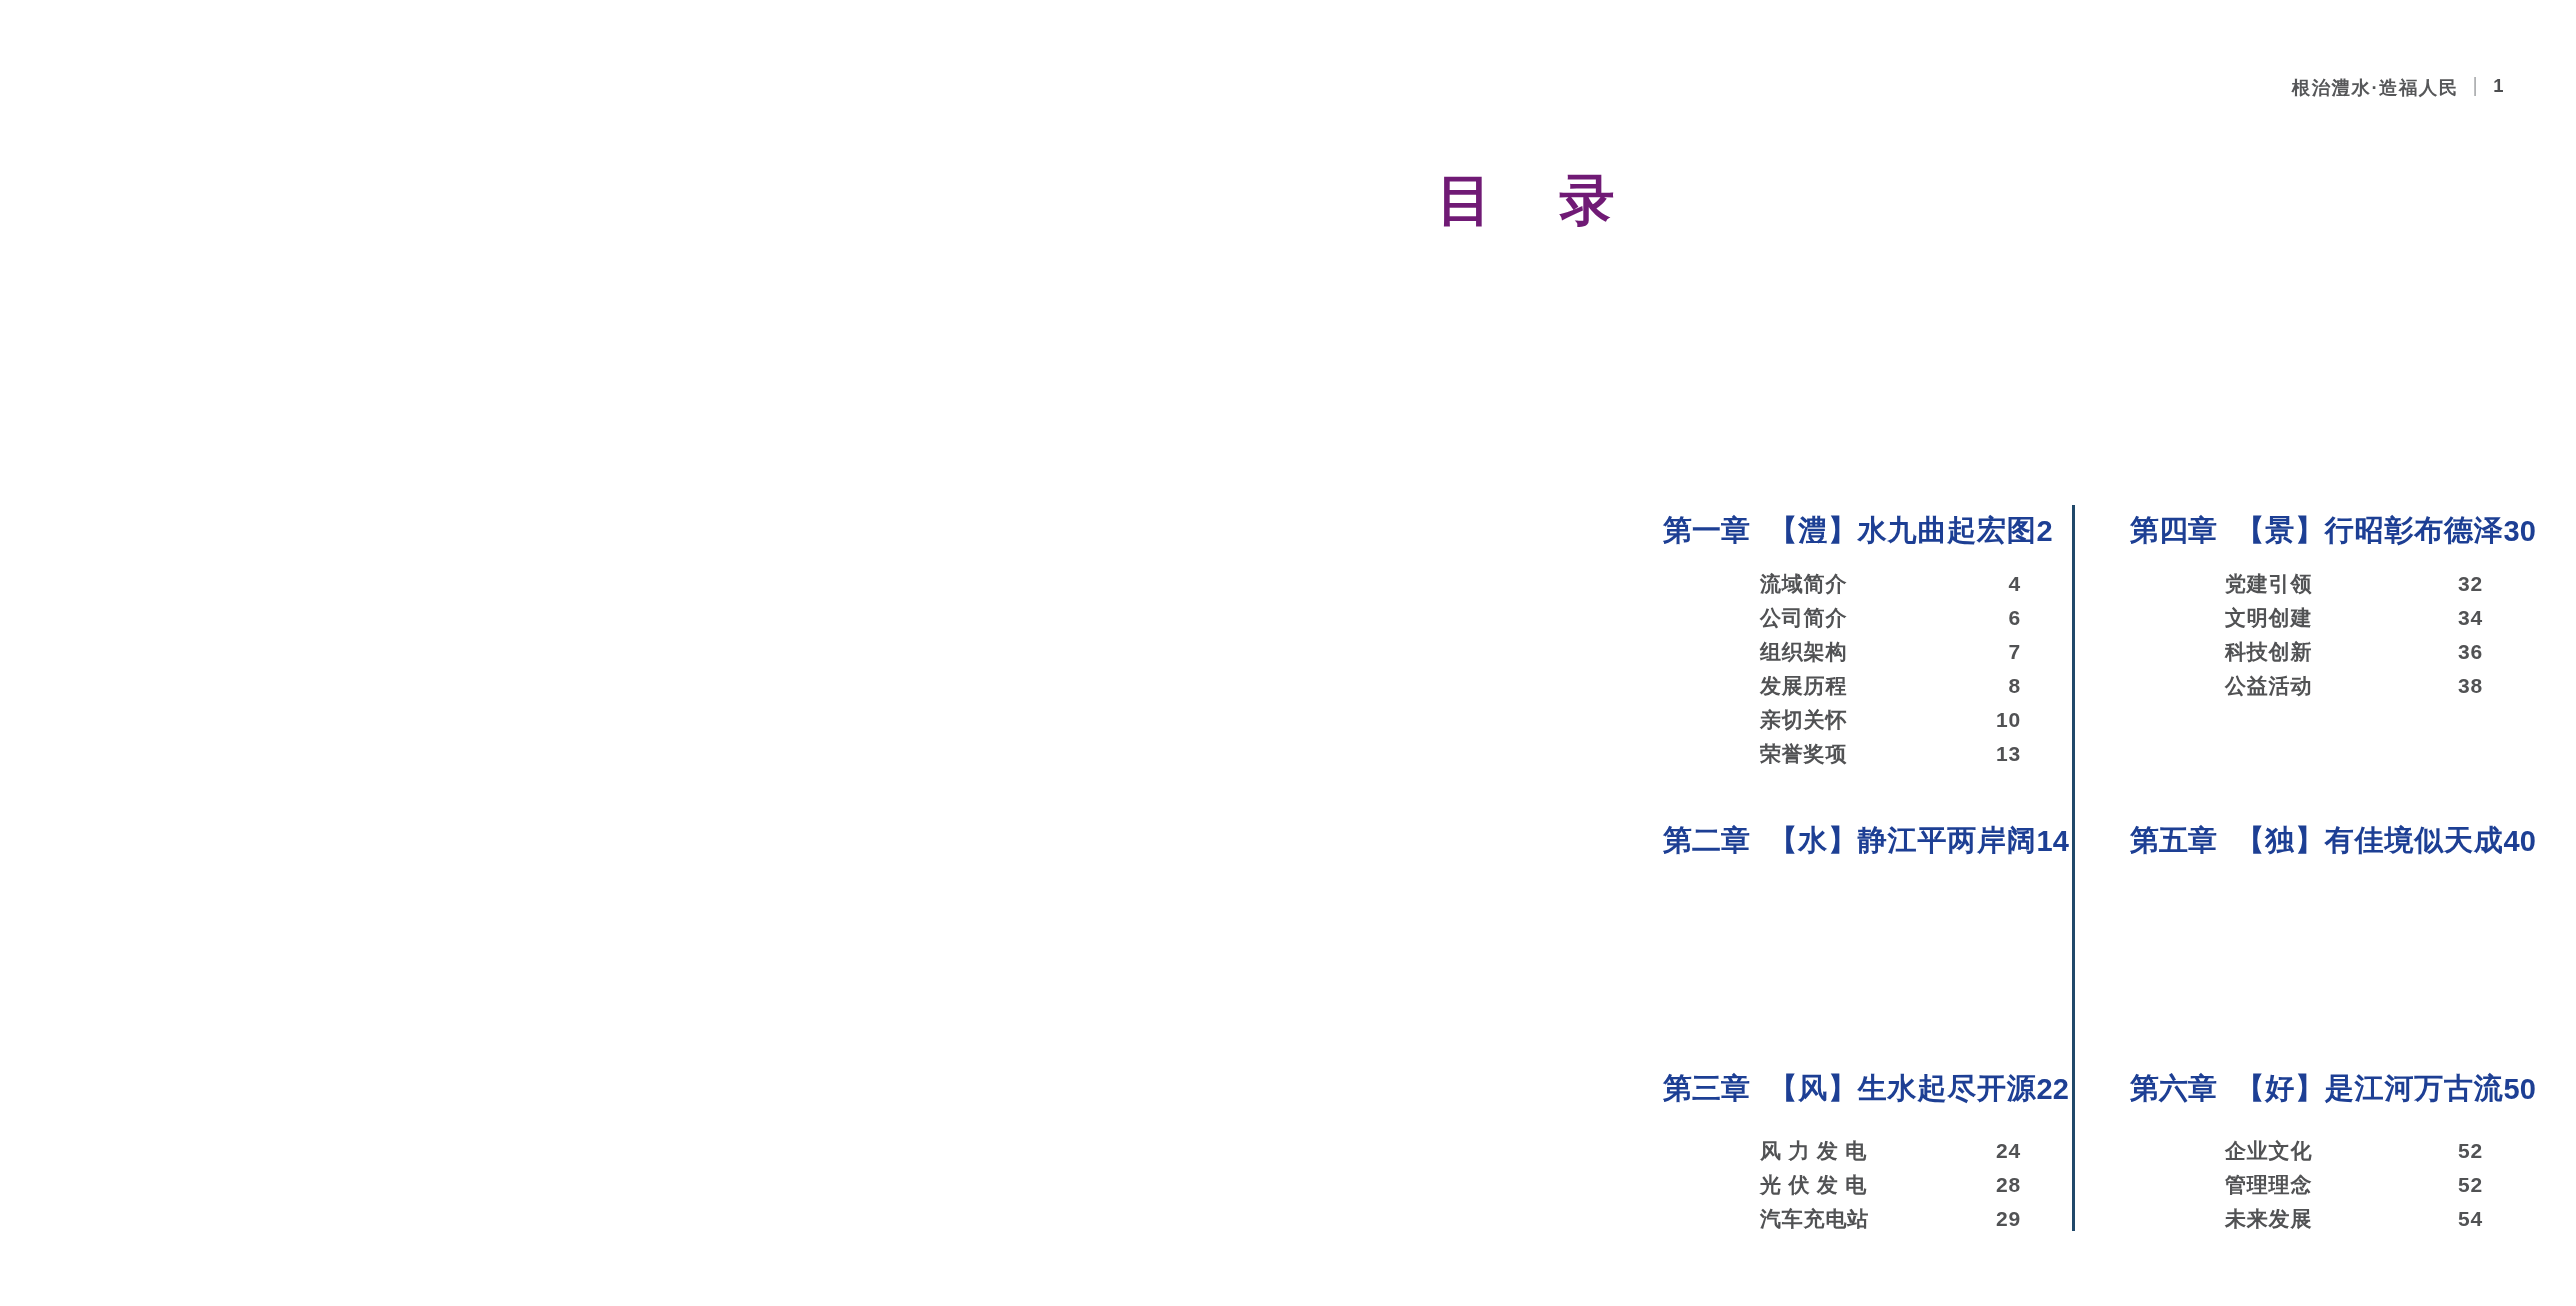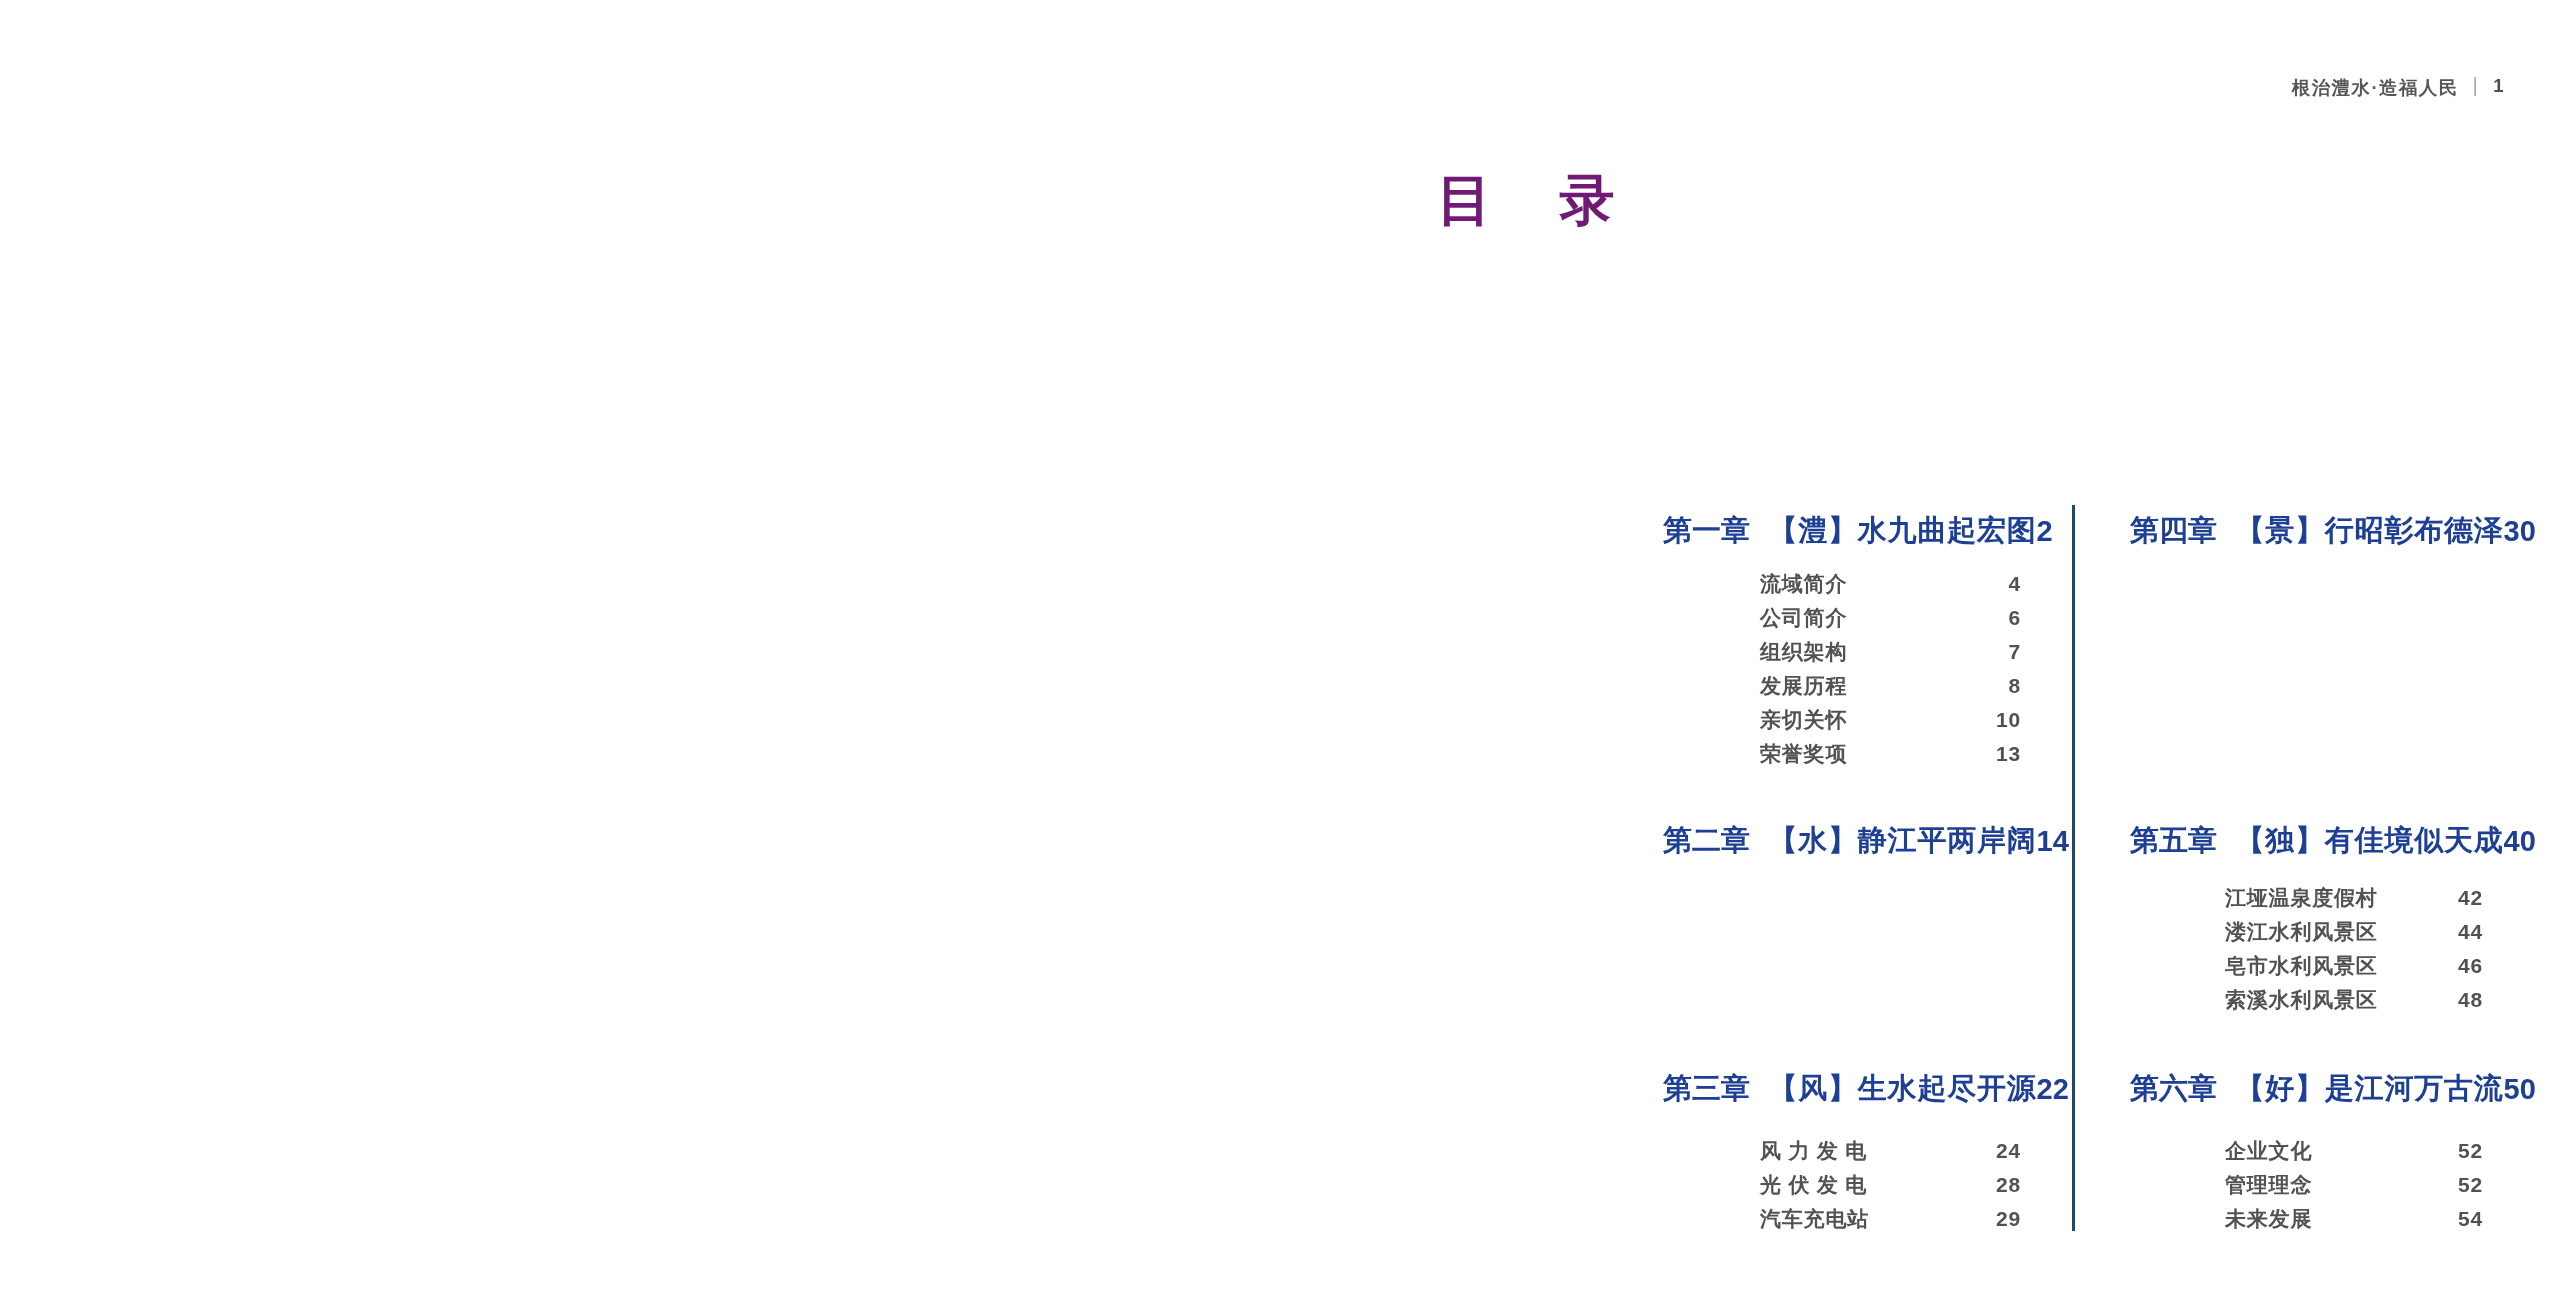--- a/index.html
+++ b/index.html
@@ -134,43 +134,43 @@
       <span>汽车充电站</span>
       <span class="sec-page">29</span>
     </div>
   </div>
 
   <div class="ch-row cr-ch top-ch1">
     <span class="ch-label">第四章</span>
     <span class="ch-title">【景】行昭彰布德泽</span>
     <span class="ch-page">30</span>
   </div>
+  <div class="sec-group cr-sec top-sec1">
+    <div class="sec-row">
+      <span>党建引领</span>
+      <span class="sec-page">32</span>
+    </div>
+    <div class="sec-row">
+      <span>文明创建</span>
+      <span class="sec-page">34</span>
+    </div>
+    <div class="sec-row">
+      <span>科技创新</span>
+      <span class="sec-page">36</span>
+    </div>
+    <div class="sec-row">
+      <span>公益活动</span>
+      <span class="sec-page">38</span>
+    </div>
+  </div>
 
   <div class="ch-row cr-ch top-ch2">
     <span class="ch-label">第五章</span>
     <span class="ch-title">【独】有佳境似天成</span>
     <span class="ch-page">40</span>
-  </div>
-  <div class="sec-group cr-sec top-sec2">
-    <div class="sec-row">
-      <span>江垭温泉度假村</span>
-      <span class="sec-page">42</span>
-    </div>
-    <div class="sec-row">
-      <span>溇江水利风景区</span>
-      <span class="sec-page">44</span>
-    </div>
-    <div class="sec-row">
-      <span>皂市水利风景区</span>
-      <span class="sec-page">46</span>
-    </div>
-    <div class="sec-row">
-      <span>索溪水利风景区</span>
-      <span class="sec-page">48</span>
-    </div>
   </div>
 
   <div class="ch-row cr-ch top-ch3">
     <span class="ch-label">第六章</span>
     <span class="ch-title">【好】是江河万古流</span>
     <span class="ch-page">50</span>
   </div>
   <div class="sec-group cr-sec top-sec3">
     <div class="sec-row">
       <span>企业文化</span>

